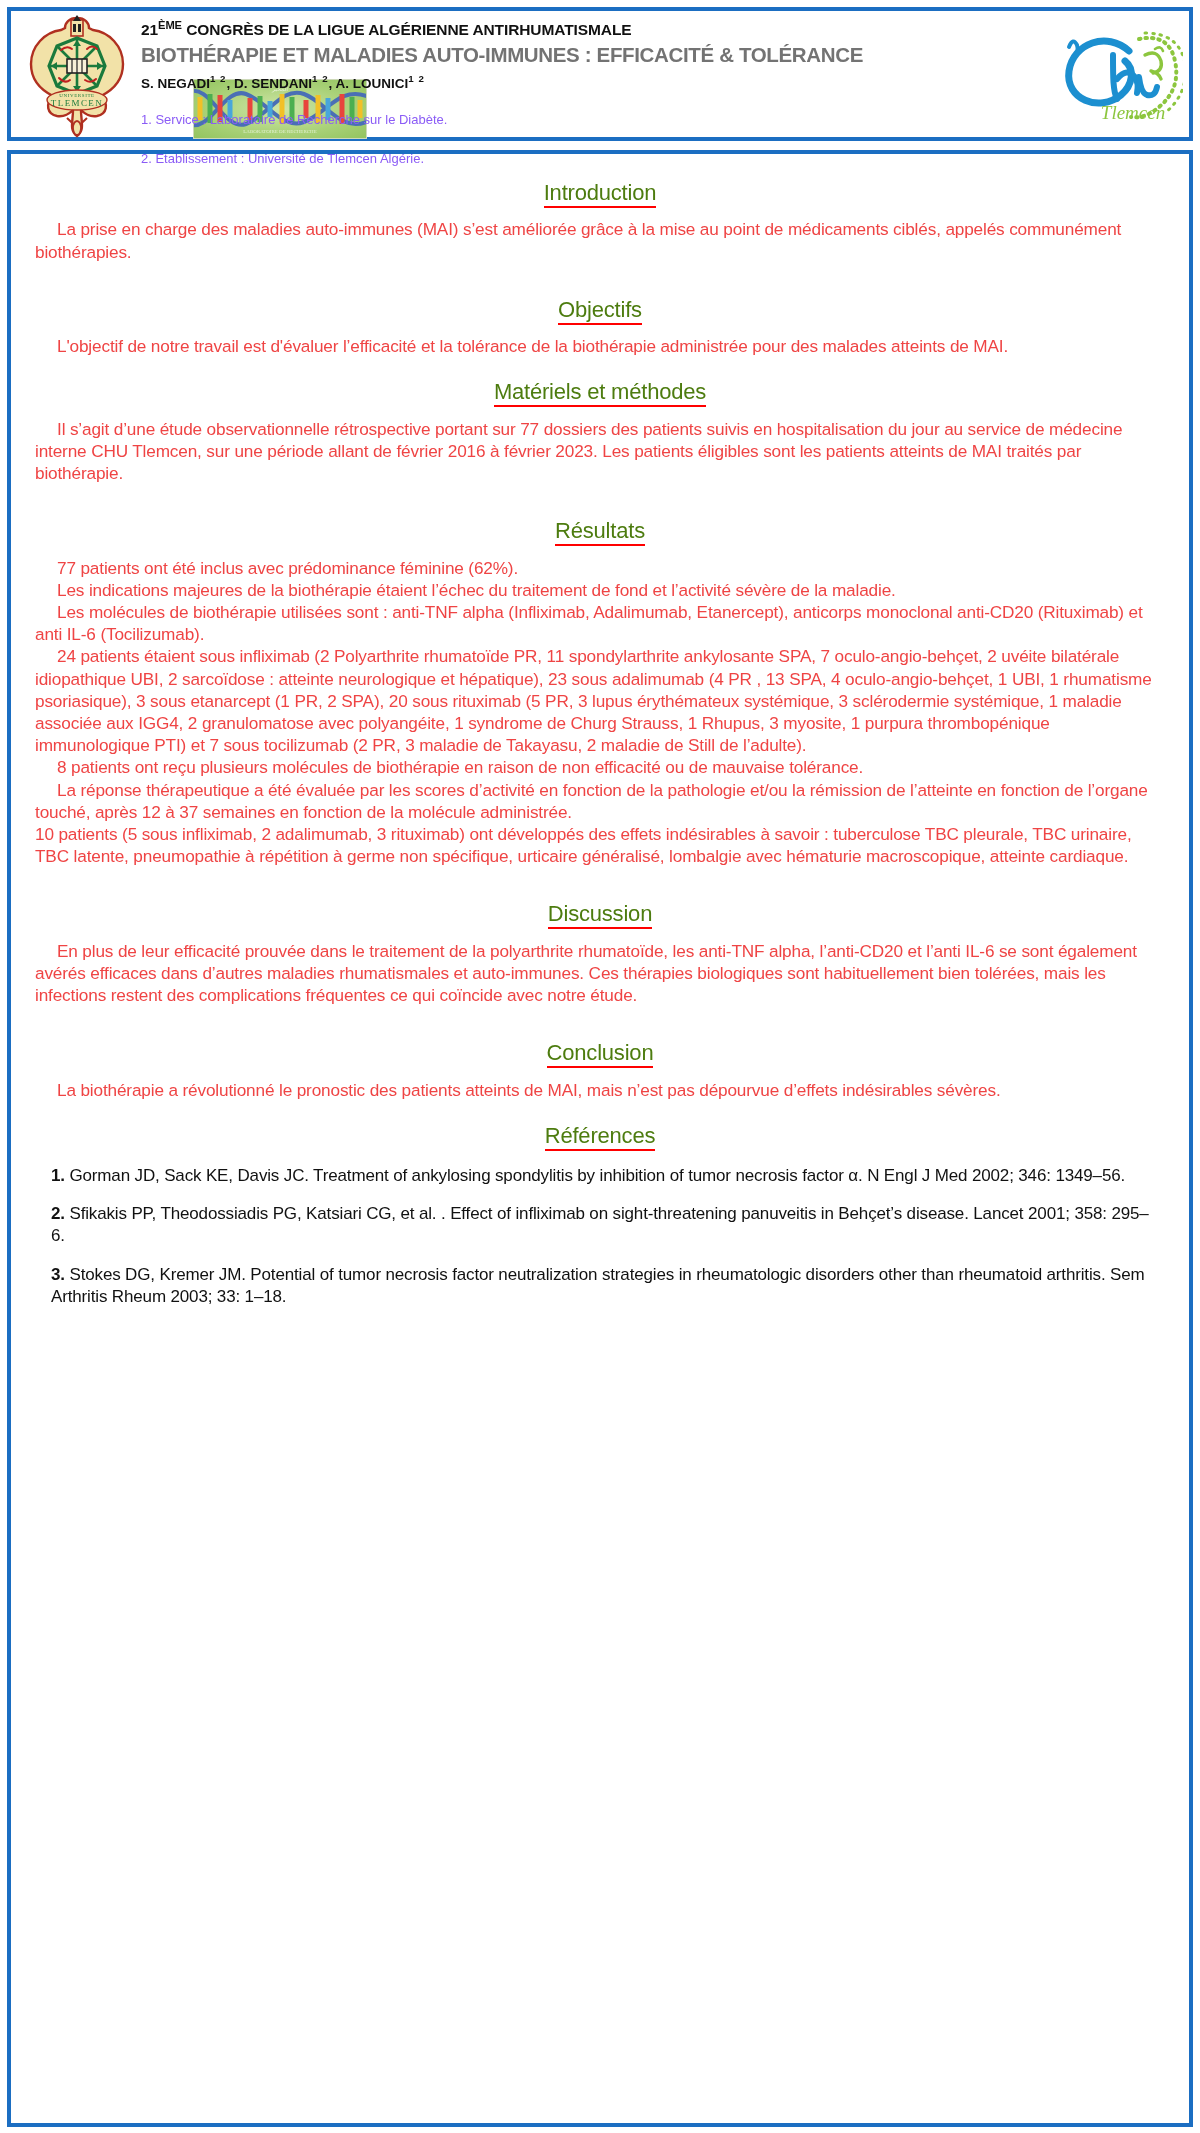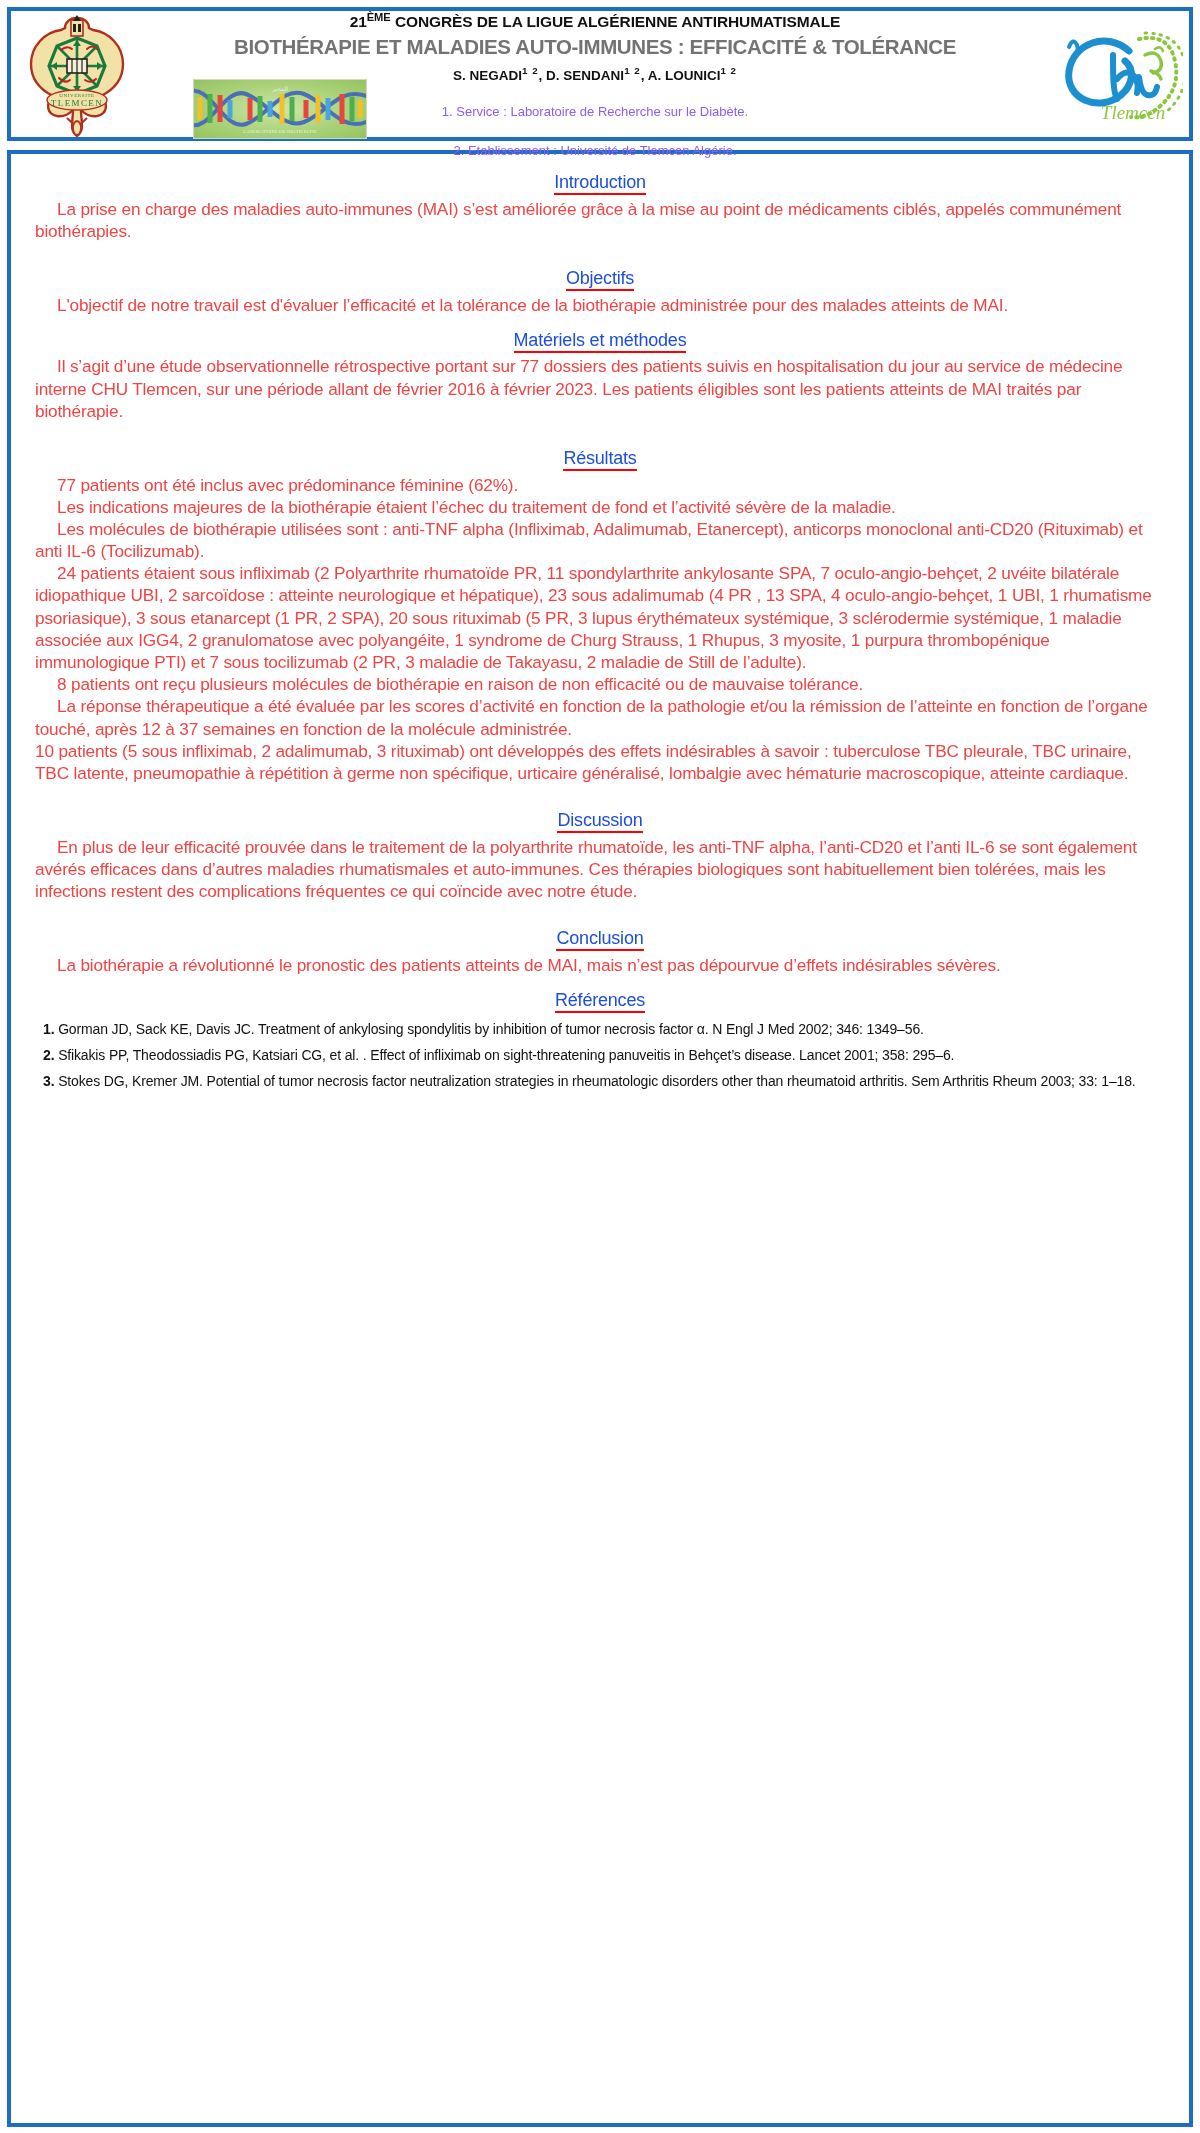--- a/index.html
+++ b/index.html
@@ -70,22 +70,21 @@
     background:
       radial-gradient(ellipse at 50% 50%, #cfe6a8 0%, #a9d178 60%, #93c45f 100%);
     overflow: hidden;
   }
   .dna-img svg { display: block; width: 100%; height: 100%; }
 
   .header-text {
     position: absolute;
     left: 130px;
     right: 140px;
-    top: 0;
-    text-align: center;
+    top: 8px;
   }
 
   .congress-line {
     font-size: 15.5px;
     font-weight: bold;
     letter-spacing: -0.1px;
     color: #111111;
     line-height: 1.15;
     white-space: nowrap;
   }
@@ -130,24 +129,24 @@
   .body-box {
     box-sizing: border-box;
     border: 4px solid #1B6EC2;
     background: #ffffff;
     flex: 1 1 auto;
     padding: 14px 24px 10px 24px;
     overflow: hidden;
   }
 
   h2.section-head {
-    margin: 4px;
+    margin: 12px;
     text-align: center;
-    color: #1d4ed8;
-    font-size: 18px;
+    color: #4d7c0f;
+    font-size: 22px;
     font-weight: normal;
     line-height: 1.2;
     letter-spacing: -0.2px;
   }
   h2.section-head span {
     border-bottom: 2px solid #FF0000;
     padding-bottom: 1px;
   }
 
   p.para {
@@ -162,25 +161,25 @@
 
   .spacer-sm { height: 10px; }
   .spacer-md { height: 22px; }
 
   ol.refs {
     margin: 4px 0 0 0;
     padding: 0;
     list-style: none;
   }
   ol.refs li {
-    font-size: 14px;
+    font-size: 17px;
     line-height: 1.30;
     color: #111111;
     letter-spacing: -0.15px;
-    margin: 8px;
+    margin: 16px;
   }
   ol.refs li .refnum {
     font-weight: bold;
   }
 </style>
 </head>
 <body>
 
 <div class="poster">
 

